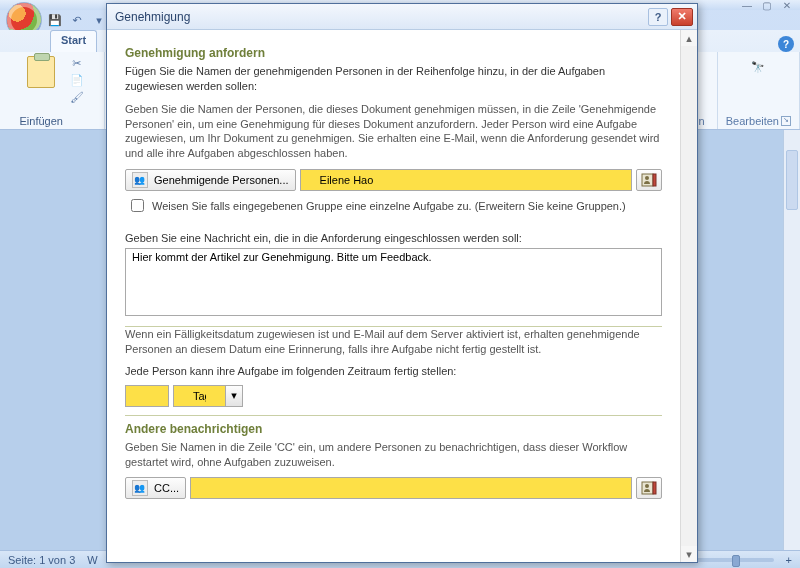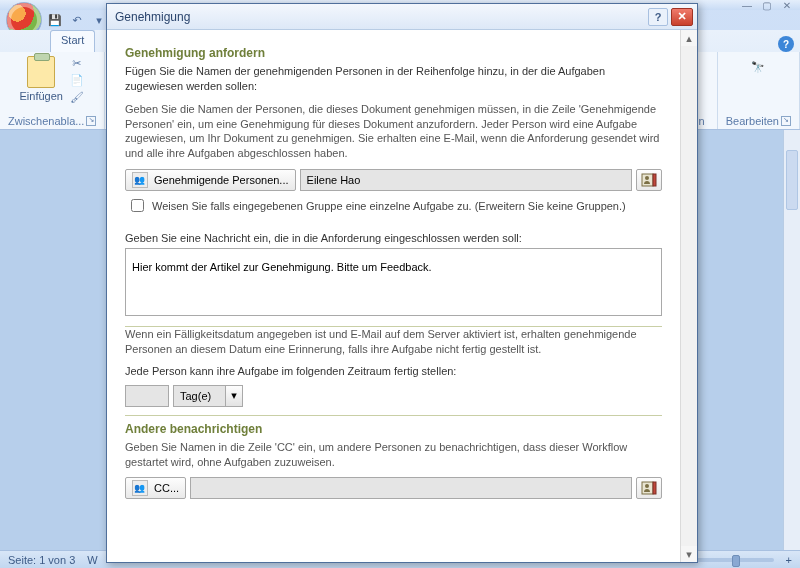--- a/index.html
+++ b/index.html
@@ -9,21 +9,21 @@
   .word-app { position: absolute; inset: 0; background: linear-gradient(#CFE0F7, #BBD3F0); }
   .word-titlebar { height: 10px; background: linear-gradient(#E4EEFB,#C9DCF5); display:flex; justify-content:flex-end; align-items:center; padding-right:6px; gap:6px; color:#6C7E98; }
   .word-titlebar span { width:14px; height:12px; display:flex; align-items:center; justify-content:center; font-size:10px; }
   .qat { position:absolute; top:0; left:0; display:flex; align-items:center; gap:4px; padding:2px 6px; }
   .office-btn { width:36px; height:36px; border-radius:50%; background: radial-gradient(circle at 30% 30%, #F9A94B 0 25%, #E23B2E 25% 50%, #7AB648 50% 75%, #4F81BD 75% 100%); border:1px solid #9AB3D5; box-shadow: inset 0 0 0 4px rgba(255,255,255,.4); }
   .qat-btn { width:18px; height:18px; display:flex; align-items:center; justify-content:center; color:#4A6A9A; }
 
   .ribbon { position:absolute; top:30px; left:0; right:0; height:100px; background: linear-gradient(#E9F1FB,#D6E5F7); border-bottom:1px solid #A8C0E0; }
   .tabs { display:flex; gap:2px; padding-left:50px; height:22px; }
   .tab { padding:3px 10px 0; color:#37557F; }
-  .tab.active { background:#F6FAFF; border:1px solid #A8C0E0; border-bottom:none; border-radius:3px 3px 0 0; color:#3B5A88; font-weight:normal;text-align:right;}
+  .tab.active { background:#F6FAFF; border:1px solid #A8C0E0; border-bottom:none; border-radius:3px 3px 0 0; color:#3B5A88; font-weight:bold;text-align:right;}
   .ribbon-body { position:absolute; top:22px; left:0; right:0; bottom:0; background:#F2F7FD; display:flex; }
   .group { border-right:1px solid #CDDCEE; padding:4px 8px 2px; display:flex; flex-direction:column; align-items:center; justify-content:space-between; min-width:90px; }
   .group-title { font-size:10px; color:#5A7AA8; margin-top:2px; display:flex; align-items:center; gap:2px; }
   .launcher { width:10px; height:10px; border:1px solid #8AA6C8; display:inline-block; position:relative; }
   .launcher::after { content:"↘"; font-size:7px; position:absolute; top:-1px; left:1px; color:#5A7AA8; }
   .paste-icon { width:28px; height:32px; background:#FDE9A8; border:1px solid #C8A94B; position:relative; border-radius:2px;}
   .paste-icon::before { content:""; position:absolute; top:-4px; left:6px; width:14px; height:6px; background:#BFD5AE; border:1px solid #8CA776; border-radius:2px;}
   .small-icons { display:flex; flex-direction:column; gap:3px; margin-left:6px; }
   .small-icons span { width:16px; height:14px; display:flex; align-items:center; justify-content:center; color:#5D7CA8; }
   .editing-group { margin-left:auto; }
@@ -51,29 +51,29 @@
   .dlg-scroll .track { position:absolute; top:16px; bottom:16px; left:0; right:0; }
   .dlg-content { position:absolute; top:0; left:0; right:17px; bottom:0; padding:10px 18px; overflow:hidden;border-radius:16px; }
 
   .sec-title { color:#6F7F3A; font-weight:bold; font-size:12px; margin:6px 0 4px; }
   .sec-text { color:#555; line-height:1.35; margin-bottom:8px; }
   hr.sec { border:none; border-top:1px solid #C9CFA6; margin:8px 0 0; }
 
   .row { display:flex; align-items:center; gap:4px; margin:8px 0; }
   .btn { background:linear-gradient(#FDFDFD,#E9E9E9); border:1px solid #A9A9A9; border-radius:2px; padding:2px 6px; display:flex; align-items:center; gap:6px; height:22px; }
   .btn .bicon { width:16px; height:16px; background:#EDEDED; border:1px solid #BBB; display:flex; align-items:center; justify-content:center; font-size:9px;}
-  .input { border:1px solid #A9A9A9; height:22px; padding:2px 6px; background:#e5e5e5; }
+  .input { border:1px solid #A9A9A9; height:22px; padding:2px 19px; background:#fde047; }
   .input.flex { flex:1; }
   .addr-btn { width:26px; height:22px; border:1px solid #A9A9A9; background:linear-gradient(#FDFDFD,#E9E9E9); border-radius:2px; display:flex; align-items:center; justify-content:center; }
   .addr-btn svg { width:16px; height:14px; }
 
   .chk { display:flex; align-items:center; gap:8px; margin:2px 0 4px 6px; color:#444; }
   .chk input { width:13px; height:13px; }
 
-  .msgbox { width:100%; height:68px; border:1px solid #A9A9A9; padding:12px 6px; resize:none; font-family:inherit; font-size:11px; }
+  .msgbox { width:100%; height:68px; border:1px solid #A9A9A9; padding:2px 6px; resize:none; font-family:inherit; font-size:11px; }
 
   .num { width:44px; }
   .combo { display:flex; }
   .combo .input { width:52px; border-right:none; }
   .combo .cbtn { width:18px; border:1px solid #A9A9A9; background:linear-gradient(#FDFDFD,#E3E3E3); display:flex; align-items:center; justify-content:center; }
 
   .label { color:#333; margin-bottom:4px; display:block; }
 </style>
 </head>
 <body>
@@ -90,21 +90,21 @@
     <div class="qat-btn">↶</div>
     <div class="qat-btn">▾</div>
   </div>
   <div class="ribbon">
     <div class="tabs">
       <div class="tab active">Start</div>
     </div>
     <div class="ribbon-body">
       <div class="group">
         <div style="display:flex;align-items:flex-start;">
-          <div style="display:flex;flex-direction:column;align-items:center;">
+          <div style="display:flex;flex-direction:column;align-items:center;gap:25px;">
             <div class="paste-icon"></div>
             <div style="color:#3E5B86;margin-top:2px;">Einfügen</div>
           </div>
           <div class="small-icons">
             <span>✂</span>
             <span>📄</span>
             <span>🖌</span>
           </div>
         </div>
         <div class="group-title">
@@ -180,21 +180,21 @@
         <input type="checkbox" style="">
         <span>Weisen Sie falls eingegebenen Gruppe eine einzelne Aufgabe zu. (Erweitern Sie keine Gruppen.)</span>
       </label>
 
       <div style="height:16px;"></div>
       <span class="label">Geben Sie eine Nachricht ein, die in die Anforderung eingeschlossen werden soll:</span>
       <textarea class="msgbox" style="">Hier kommt der Artikel zur Genehmigung. Bitte um Feedback.</textarea>
 
       <hr class="sec">
 
-      <div class="sec-text">Wenn ein Fälligkeitsdatum angegeben ist und E-Mail auf dem Server aktiviert ist, erhalten genehmigende Personen an diesem Datum eine Erinnerung, falls ihre Aufgabe nicht fertig gestellt ist.</div>
+      <div class="sec-text">Wenn ein Fälligkeitsdatum zugewiesen ist und E-Mail auf dem Server aktiviert ist, erhalten genehmigende Personen an diesem Datum eine Erinnerung, falls ihre Aufgabe nicht fertig gestellt ist.</div>
 
       <span class="label" style="color:#333;font-weight:normal;">Jede Person kann ihre Aufgabe im folgenden Zeitraum fertig stellen:</span>
       <div class="row">
         <input class="input num" style="">
         <div class="combo">
           <input class="input" value="Tag(e)" style="">
           <div class="cbtn">▾</div>
         </div>
       </div>
 

